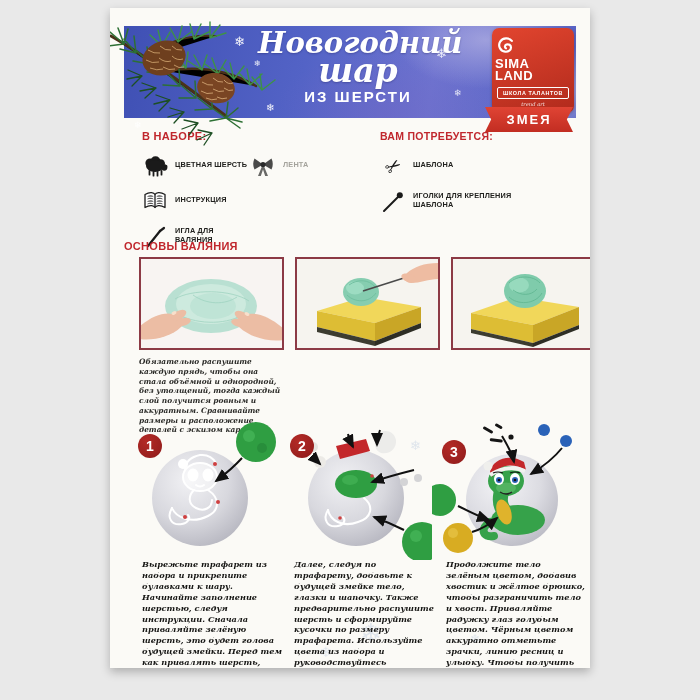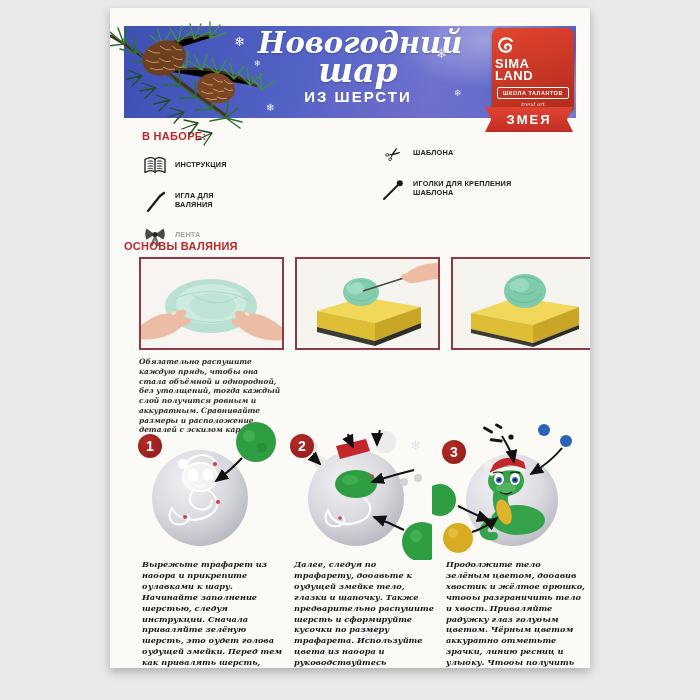--- a/index.html
+++ b/index.html
@@ -158,20 +158,39 @@
       </g>
     </svg>
 
     <div class="lists">
       <div class="kit">
         <div class="sec-title">В НАБОРЕ:</div>
         <div class="kit-grid">
           <div class="item">
             <span class="icn">
               <svg width="26" height="26" viewBox="0 0 26 26">
+                  <g fill="#1a1a1a">
+                    <circle cx="8" cy="10" r="4.6"></circle>
+                    <circle cx="13.5" cy="8.2" r="5"></circle>
+                    <circle cx="18.6" cy="10.6" r="4.4"></circle>
+                    <ellipse cx="13" cy="13" rx="9" ry="6"></ellipse>
+                    <circle cx="22.3" cy="14.6" r="3.1"></circle>
+                    <ellipse cx="24" cy="12.8" rx="1.6" ry="1" transform="rotate(30 24 12.8)"></ellipse>
+                    <rect x="6.6" y="17" width="1.8" height="5.6" rx=".9"></rect>
+                    <rect x="10.6" y="18" width="1.8" height="5.6" rx=".9"></rect>
+                    <rect x="14.6" y="18" width="1.8" height="5.6" rx=".9"></rect>
+                    <rect x="18.6" y="17" width="1.8" height="5.6" rx=".9"></rect>
+                  </g>
+                </svg>
+            </span>
+            <span class="lbl">ЦВЕТНАЯ ШЕРСТЬ</span>
+          </div>
+          <div class="item">
+            <span class="icn">
+              <svg width="26" height="26" viewBox="0 0 26 26">
                   <g stroke="#1a1a1a" stroke-width="1.3" fill="#fff" stroke-linejoin="round">
                     <path d="M3,6.5 C8,3.5 12,4.5 13,6.5 C14,4.5 18,3.5 23,6.5 L23,19.5 C18,16.5 14,17.5 13,19.5 C12,17.5 8,16.5 3,19.5 z"></path>
                     <line x1="13" y1="6.5" x2="13" y2="19.5"></line>
                   </g>
                   <g stroke="#1a1a1a" stroke-width=".8" opacity=".8">
                     <path d="M5.5,8.5 C8,7.3 10,7.6 11.3,8.6 M5.5,11 C8,9.8 10,10.1 11.3,11.1 M5.5,13.5 C8,12.3 10,12.6 11.3,13.6 M5.5,16 C8,14.8 10,15.1 11.3,16.1 M14.7,8.6 C16,7.6 18,7.3 20.5,8.5 M14.7,11.1 C16,10.1 18,9.8 20.5,11 M14.7,13.6 C16,12.6 18,12.3 20.5,13.5 M14.7,16.1 C16,15.1 18,14.8 20.5,16"></path>
                   </g>
                 </svg>
             </span>
             <span class="lbl">ИНСТРУКЦИЯ</span>
@@ -197,20 +216,21 @@
                     <path d="M11.8,13.8 L8,23 L10.8,23 L13,16.5 L15.2,23 L18,23 L14.2,13.8 z" opacity=".7"></path>
                   </g>
                 </svg>
             </span>
             <span class="lbl muted">ЛЕНТА</span>
           </div>
         </div>
       </div>
 
       <div class="need">
+        <div class="sec-title" style="font-size:10.5px;">ВАМ ПОТРЕБУЕТСЯ:</div>
         <div class="need-grid">
           <div class="item">
             <span class="icn">
                 <span class="scissor-glyph">✂</span>
               </span>
             <span class="lbl" style="max-width:110px;">ШАБЛОНА</span>
           </div>
           <div class="item">
             <span class="icn">
               <svg width="26" height="26" viewBox="0 0 26 26">

